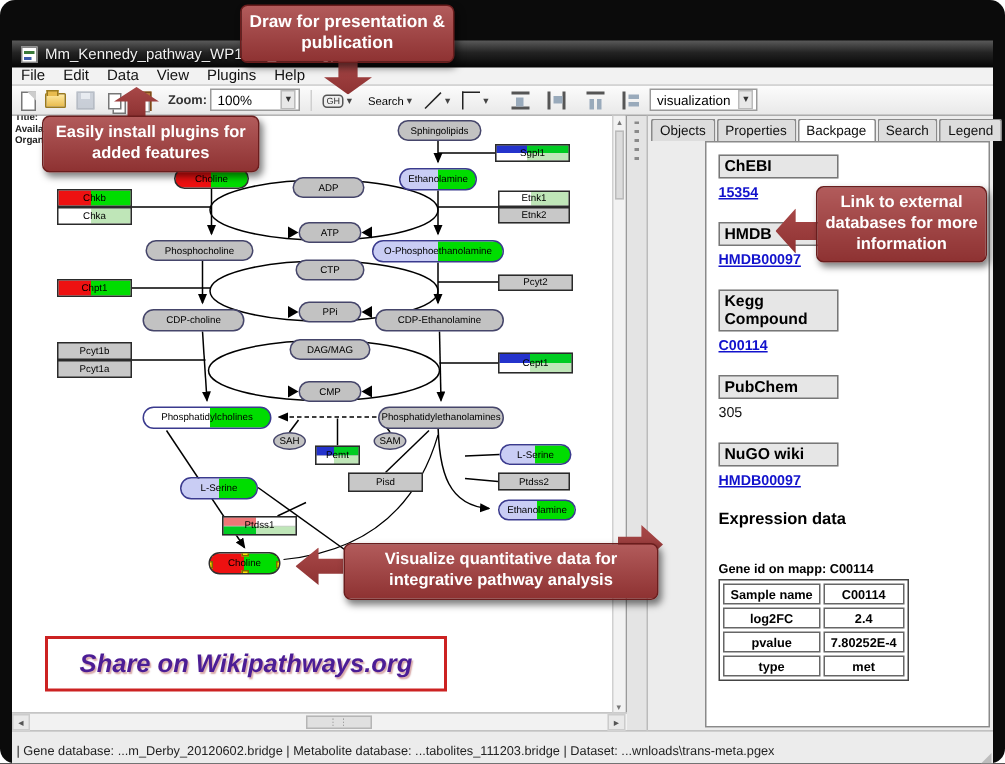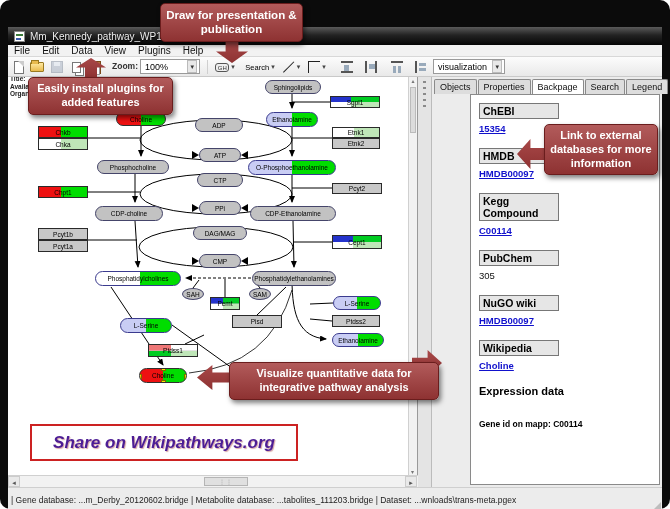--- a/index.html
+++ b/index.html
@@ -305,27 +305,43 @@
             <div class="sec-v"><span class="lnk">C00114</span></div>
           </div>
           <div class="sec">
             <div class="sec-h">PubChem</div>
             <div class="sec-v"><span class="pval">305</span></div>
           </div>
           <div class="sec">
             <div class="sec-h">NuGO wiki</div>
             <div class="sec-v"><span class="lnk">HMDB00097</span></div>
           </div>
-          <div class="sec">
-            <div class="sec-h">Wikipedia</div>
-            <div class="sec-v"><span class="lnk">Choline</span></div>
-          </div>
         </div>
       <div class="expr-t">Expression data</div>
       <div class="geneid">Gene id on mapp: C00114</div>
+      <table class="xp">
+          <tbody>
+            <tr>
+              <td>Sample name</td>
+              <td>C00114</td>
+            </tr>
+            <tr>
+              <td>log2FC</td>
+              <td>2.4</td>
+            </tr>
+            <tr>
+              <td>pvalue</td>
+              <td>7.80252E-4</td>
+            </tr>
+            <tr>
+              <td>type</td>
+              <td>met</td>
+            </tr>
+          </tbody>
+        </table>
     </div>
   </div>
 
   <div class="statusbar">
     <span class="st">| Gene database: ...m_Derby_20120602.bridge | Metabolite database: ...tabolites_111203.bridge | Dataset: ...wnloads\trans-meta.pgex</span>
     <div class="grip"></div>
   </div>
 
   <div class="co" style="left:160px;top:3px;width:143px;font-size:11.5px">Draw for presentation &amp; publication</div>
   <div class="co-ar ar-down" style="left:216px;top:39px;width:32px;height:24px"></div>

